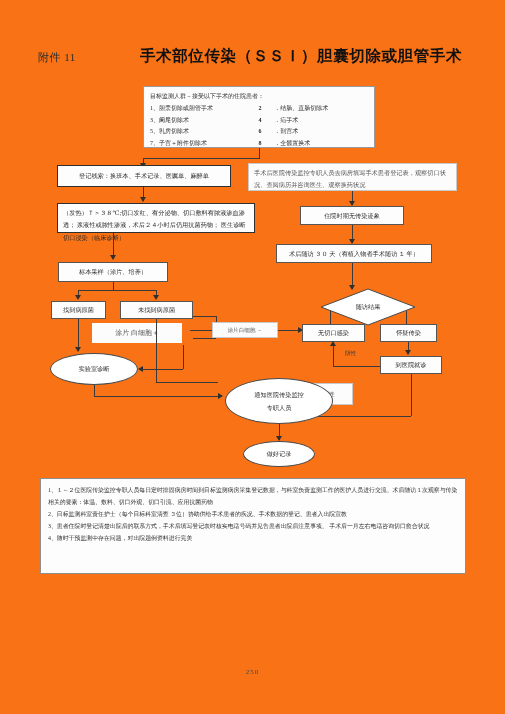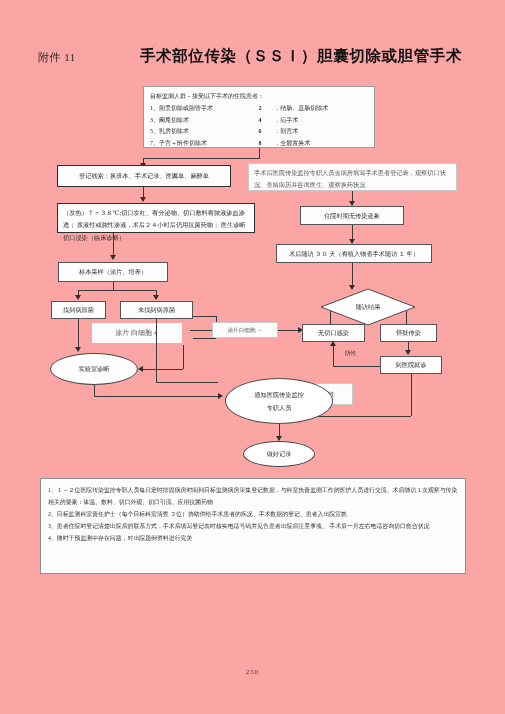--- a/index.html
+++ b/index.html
@@ -8,21 +8,21 @@
     background: #ffffff;
   }
   body {
     font-family: "Liberation Serif", "DejaVu Serif", serif;
     color: #1a1a1a;
   }
   #page {
     position: relative;
     width: 505px;
     height: 714px;
-    background: #fca5a5;
+    background: #f97316;
     overflow: hidden;
   }
 
   
   .doc-label {
     position: absolute;
     left: 38px;
     top: 50px;
     font-size: 11px;
     letter-spacing: 0.5px;

